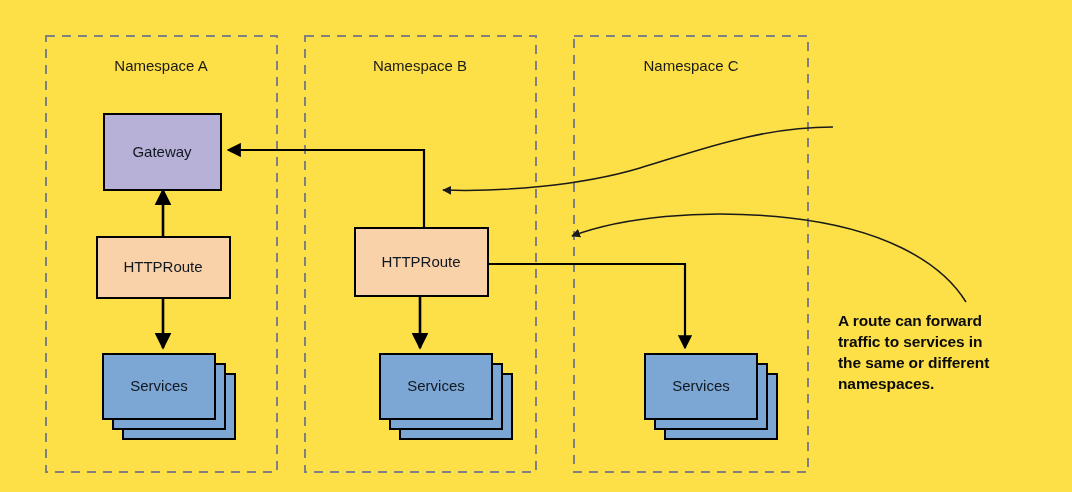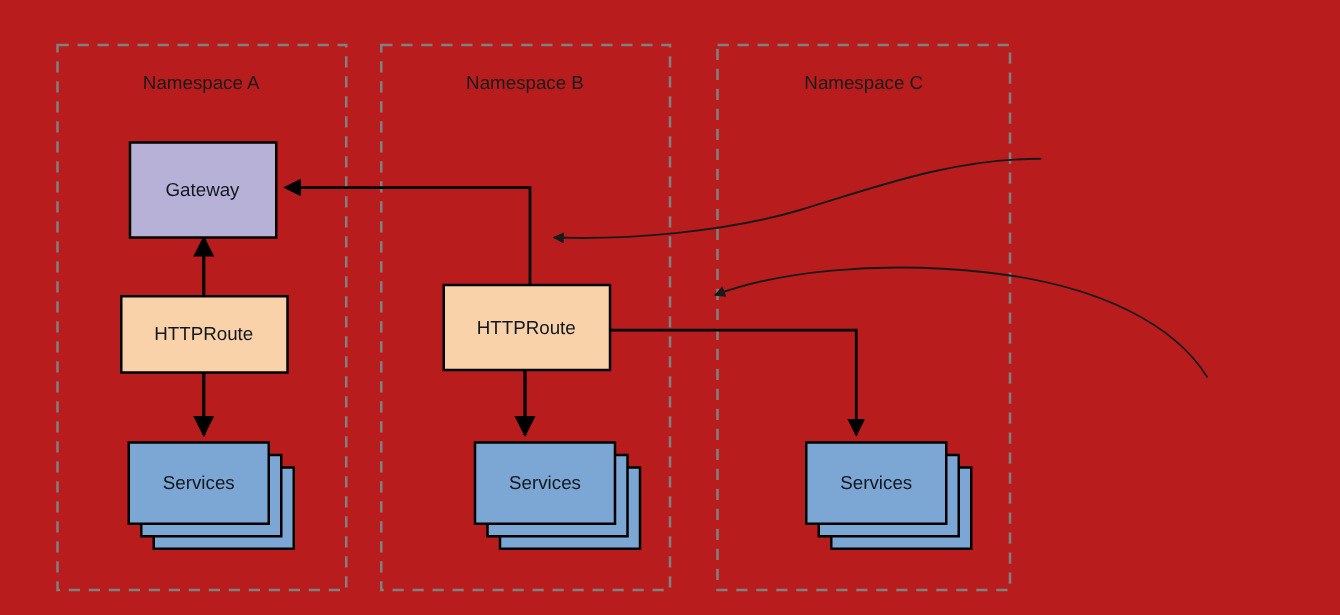--- a/index.html
+++ b/index.html
@@ -7,21 +7,21 @@
     padding: 0;
     background: #ffffff;
   }
   body {
     font-family: "Liberation Sans", sans-serif;
   }
   #canvas {
     position: relative;
     width: 1072px;
     height: 492px;
-    background: #b91c1c;
+    background: #fde047;
     overflow: hidden;
   }
   #diagram-svg {
     position: absolute;
     left: 0;
     top: 0;
     width: 1072px;
     height: 492px;
   }
   .ns-title {
@@ -133,14 +133,18 @@
 
     <g>
       <rect x="665" y="374" width="112" height="65" fill="#7ca6d4" stroke="#000000" stroke-width="2"></rect>
       <rect x="655" y="364" width="112" height="65" fill="#7ca6d4" stroke="#000000" stroke-width="2"></rect>
       <rect x="645" y="354" width="112" height="65" fill="#7ca6d4" stroke="#000000" stroke-width="2"></rect>
       <text class="node-label" x="701" y="387">Services</text>
     </g>
   </svg>
 
 
+  <div class="callout" id="callout-route">A route can forward
+traffic to services in
+the same or different
+namespaces.</div>
 
 </div>
 
 </body></html>

